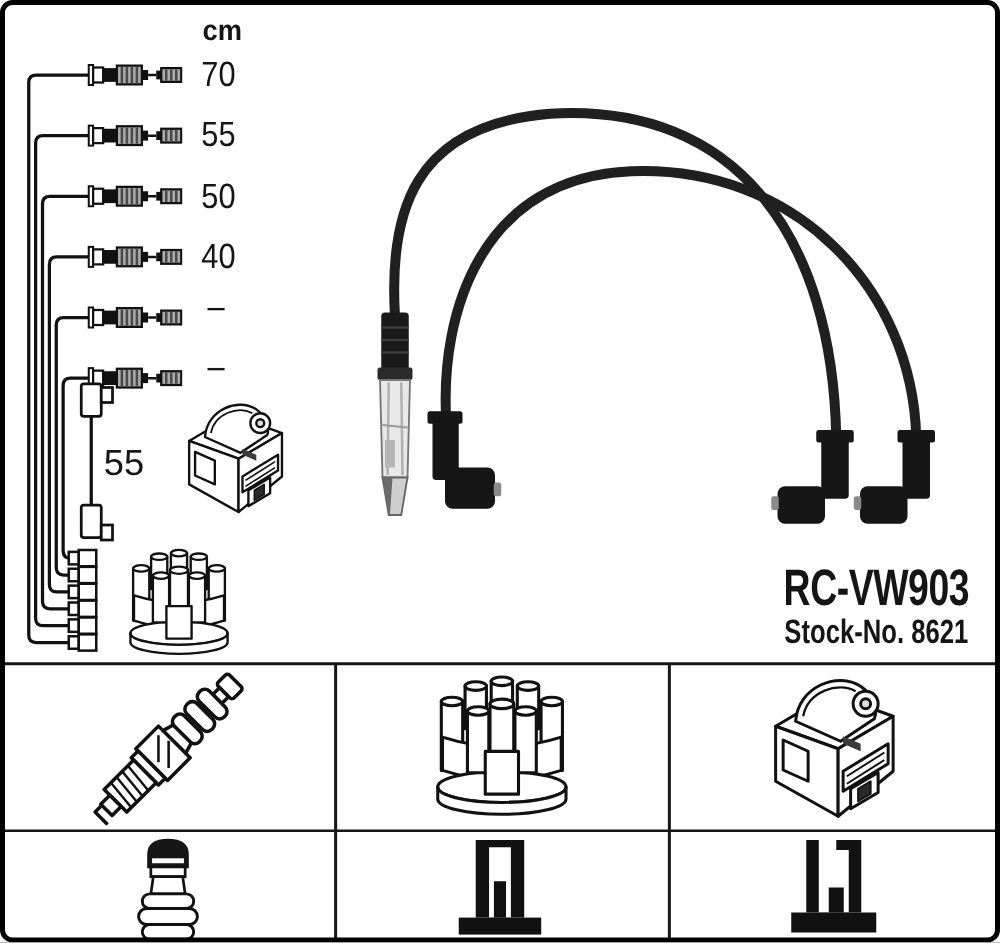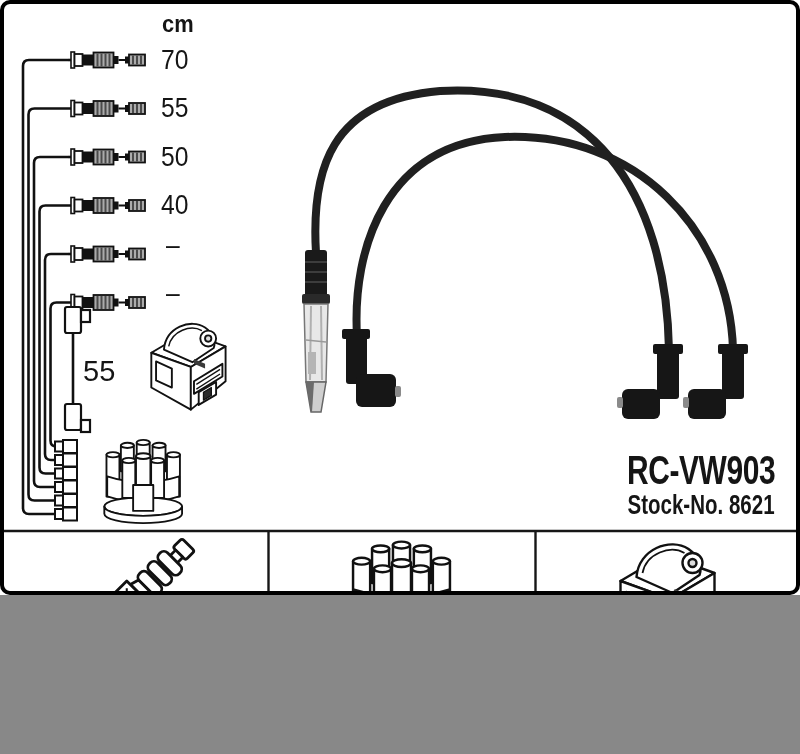--- a/index.html
+++ b/index.html
@@ -1,17 +1,17 @@
 <!DOCTYPE html>
 <html><head>
 <meta charset="utf-8">
 <style>
   html,body{margin:0;padding:0;background:#888;}
   .sheet{
-    position:relative;width:800px;height:595px;background:#fff;
+    position:relative;width:800px;height:754px;background:#fff;
     font-family:"Liberation Sans",sans-serif;color:#111;overflow:hidden;
   }
   .frame{
     position:absolute;inset:0;border:4px solid #000;border-radius:10px;
     pointer-events:none;z-index:5;
   }
   .art{position:absolute;left:0;top:0;z-index:1;}
   .txt{position:absolute;line-height:1;white-space:nowrap;z-index:3;color:#151515;}
   .cm{left:162px;top:13px;font-size:23px;font-weight:bold;transform:scaleX(.95);transform-origin:left top;}
   .num{font-size:28px;transform:scaleX(.88);transform-origin:left top;}

